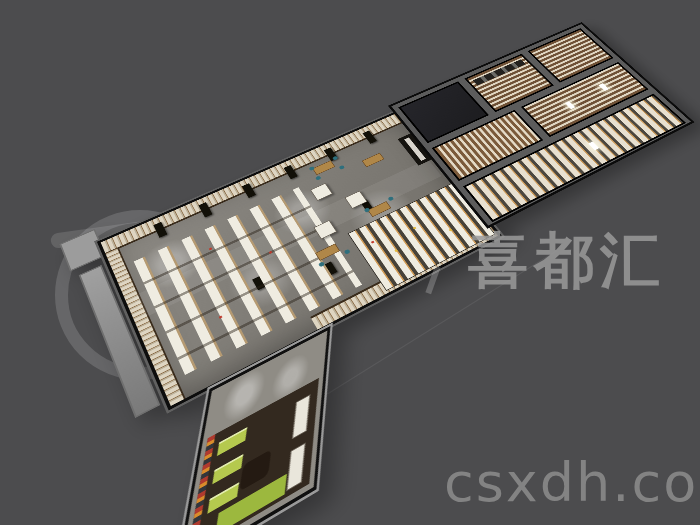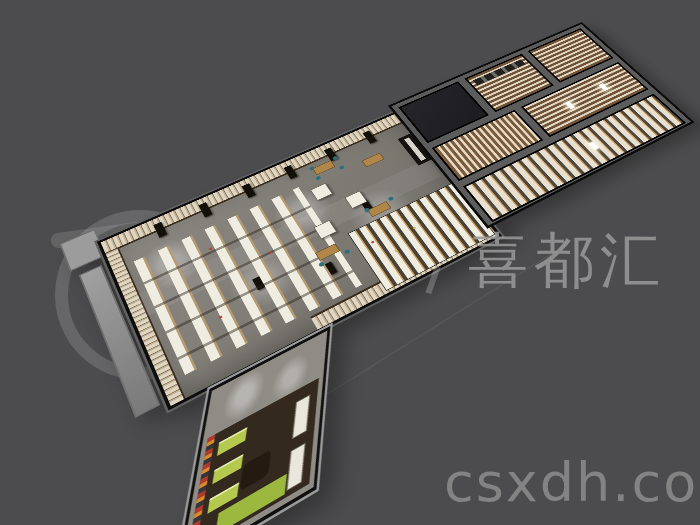--- a/index.html
+++ b/index.html
@@ -114,21 +114,21 @@
   .colorstrip{left:0;top:0;width:9px;bottom:0;
     background:repeating-linear-gradient(180deg,#b03a2e 0 5px,#d98c2b 5px 9px,#33363b 9px 14px)}
   .green-counter{width:34px;height:14px;background:var(--green_counter,#b5c94e);border-top:2px solid #e2ecad}
   .mat{left:30px;bottom:4px;width:80px;height:20px;background:#9cb83e}
   .desk{left:52px;top:52px;width:34px;height:26px;background:#241a12;border-radius:6px}
   .white-counter{width:18px;height:40px;background:#e9e6db;border:1px solid #6a6257}
 
   
   .wm-cn{
     position:absolute;left:468px;top:230px;z-index:3;
-    font-size:60px;font-weight:400;letter-spacing:6px;line-height:1;
+    font-size:60px;font-weight:700;letter-spacing:6px;line-height:1;
     color:var(--watermark_text,#9a9a9a);opacity:.85;white-space:nowrap;
   }
   .wm-v{
     position:absolute;left:430px;top:266px;width:6px;height:28px;z-index:3;
     background:rgba(255,255,255,.22);transform:rotate(20deg);
   }
   .wm-site{
     position:absolute;left:444px;top:456px;z-index:3;
     font-size:54px;font-weight:400;letter-spacing:2px;line-height:1;
     color:var(--watermark_site,#8a8a8a);opacity:.9;white-space:nowrap;

